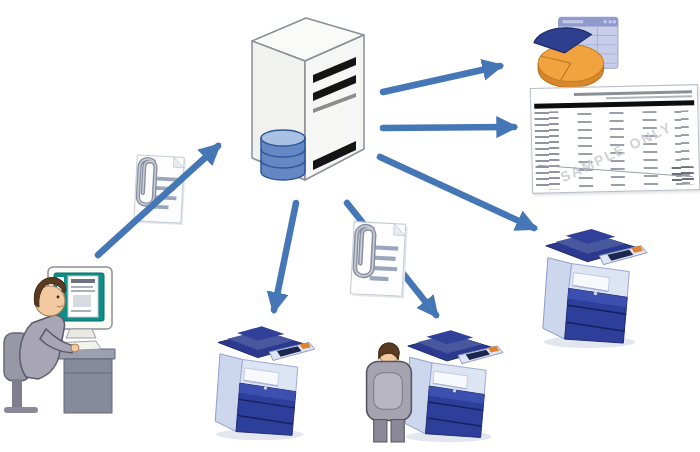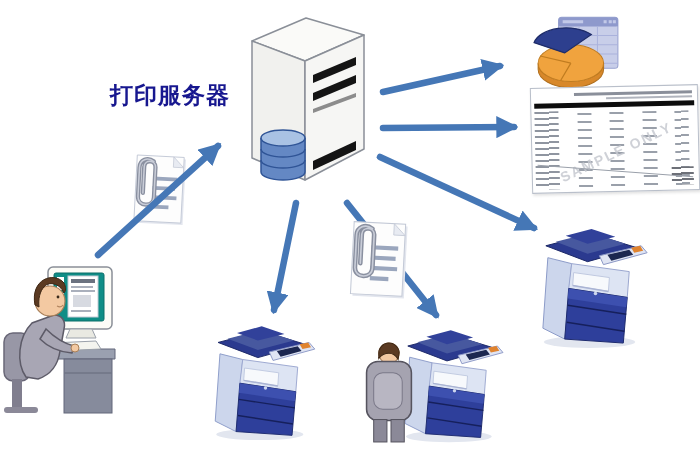--- a/index.html
+++ b/index.html
@@ -82,21 +82,20 @@
           <rect x="26" y="38" width="24" height="4" fill="#9aa6bd"></rect>
           <rect x="26" y="48" width="26" height="4" fill="#9aa6bd"></rect>
           <rect x="26" y="58" width="18" height="4" fill="#9aa6bd"></rect>
           <path d="M26,12 C19,7 11,11 11,19 L11,50 C11,61 28,61 28,50 L28,18 C28,10 16,10 16,18 L16,46" fill="none" stroke="#8a90a0" stroke-width="4.5" stroke-linecap="round"></path>
           <path d="M26,12 C19,7 11,11 11,19 L11,50 C11,61 28,61 28,50 L28,18 C28,10 16,10 16,18 L16,46" fill="none" stroke="#c9cdd8" stroke-width="1.6" stroke-linecap="round"></path>
         </g>
       </symbol>
     </defs>
   </svg>
 
-  <div class="label-print-server">打印服务器</div>
 
   <svg class="node" style="left:243px;top:8px" width="132" height="182" viewBox="0 0 132 182">
     <polygon points="9,33 63,10 121,27 62,53" fill="#fafaf8" stroke="#8a8f98" stroke-width="1.5" stroke-linejoin="round"></polygon>
     <polygon points="9,33 62,53 62,172 9,150" fill="#f1f1ee" stroke="#8a8f98" stroke-width="1.5" stroke-linejoin="round"></polygon>
     <polygon points="62,53 121,27 121,141 62,172" fill="#f6f6f4" stroke="#8a8f98" stroke-width="1.5" stroke-linejoin="round"></polygon>
     <polygon points="70,67 113,49 113,57 70,75" fill="#141414"></polygon>
     <polygon points="70,85 113,67 113,75 70,93" fill="#141414"></polygon>
     <polygon points="70,101 113,85 113,89 70,105" fill="#8c8c8c"></polygon>
     <polygon points="70,153 113,133 113,142 70,162" fill="#141414"></polygon>
     <g transform="translate(14,116)">

